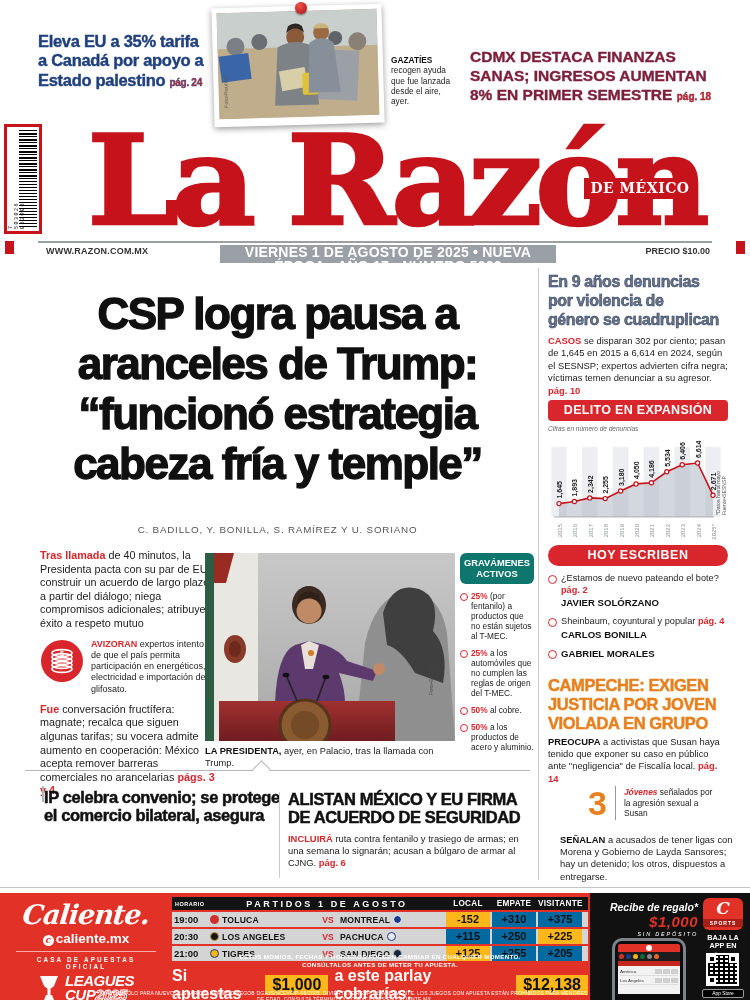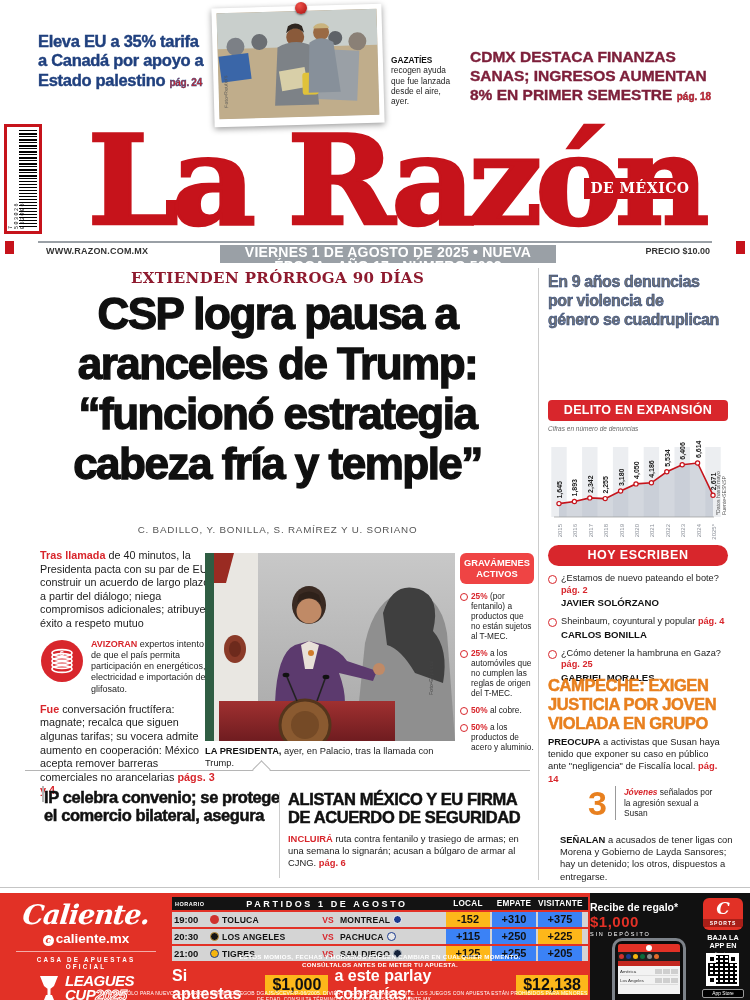--- a/index.html
+++ b/index.html
@@ -53,21 +53,21 @@
   .headline{left:20px;top:289px;width:515px;text-align:center;font-size:44px;line-height:1.14;
       font-weight:bold;color:#101010;letter-spacing:-1.5px;-webkit-text-stroke:1.3px #101010;}
   .byline{left:25px;top:524px;width:505px;text-align:center;font-size:9.8px;color:#555;letter-spacing:.8px;}
 
   .col-left{left:40px;top:549px;width:176px;font-size:10.8px;line-height:1.26;color:#1c1c1c;}
   .avz{display:flex;gap:7px;margin:8px 0;align-items:flex-start;}
   .avz .txt{font-size:9px;line-height:1.25;width:118px;}
   .photo-main{left:205px;top:553px;width:250px;height:188px;overflow:hidden;background:#b6b6b6;}
   .photo-cap{left:205px;top:746px;width:252px;font-size:9.3px;color:#222;line-height:1.25;}
   .col-grav{left:460px;top:553px;width:74px;}
-  .grav-box{background:#ef4444;color:#fff;font-weight:bold;font-size:9.3px;line-height:1.15;
+  .grav-box{background:#0f766e;color:#fff;font-weight:bold;font-size:9.3px;line-height:1.15;
       text-align:center;border-radius:6px;padding:5px 4px;margin-bottom:8px;}
   .grav-item{position:relative;padding-left:11px;font-size:8.3px;line-height:1.2;margin-bottom:7px;color:#222;}
   .ring{position:absolute;left:0;top:1px;width:6px;height:6px;border:1.6px solid #d8262c;border-radius:50%;background:#fff;}
 
   .divider-h{left:25px;top:770px;width:505px;border-top:1px solid #b5b5b5;}
   .caret{left:255px;top:763px;width:12px;height:12px;background:#fff;transform:rotate(45deg);
       border-top:1px solid #b5b5b5;border-left:1px solid #b5b5b5;}
   .rule-bottom{left:0px;top:887px;width:750px;border-top:1px solid #c5c5c5;}
   .vline{border-left:1px solid #ccc;width:0;}
 
@@ -124,31 +124,31 @@
   .h-time{width:38px;font-size:5.5px;font-weight:bold;padding-left:3px;letter-spacing:.5px;}
   .h-title{width:234px;text-align:center;font-size:9px;font-weight:bold;letter-spacing:2.6px;}
   .h-od{width:44px;margin-left:2px;text-align:center;font-size:8.2px;font-weight:bold;letter-spacing:.3px;}
   .t-row{display:flex;height:15px;margin-top:2px;background:#d4d4d4;align-items:center;}
   .c-time{width:38px;font-size:9.5px;font-weight:bold;color:#111;padding-left:2px;}
   .c-home,.c-away{width:106px;display:flex;align-items:center;gap:3px;font-size:8.6px;font-weight:bold;color:#111;letter-spacing:.2px;}
   .c-away{width:104px;padding-right:2px;}
   .c-vs{width:24px;text-align:center;font-size:8.5px;font-weight:bold;color:#d8262c;}
   .c-od{width:44px;margin-left:2px;height:15px;line-height:15px;text-align:center;font-size:11px;font-weight:bold;color:#111;}
   .od-y{background:#fdb71a;}
-  .od-g{background:#3b82f6;}
+  .od-g{background:#0369a1;}
   .tlogo{width:9px;height:9px;border-radius:50%;display:inline-block;flex:none;}
   .ad-note{position:absolute;left:172px;top:60px;width:416px;text-align:center;color:#fff;
       font-size:6.2px;font-weight:bold;line-height:1.35;letter-spacing:.3px;}
   .ad-cta{position:absolute;left:172px;top:74px;width:416px;display:flex;justify-content:center;
       align-items:center;gap:6px;color:#fff;font-size:16px;font-weight:bold;}
   .chip{background:#fdb71a;color:#111;padding:1px 7px;font-size:16px;font-weight:bold;}
   .ad-fine{position:absolute;left:100px;top:97px;width:488px;text-align:center;color:#fff;font-size:5px;letter-spacing:.2px;}
 
   .ad-right{position:absolute;left:590px;top:0;width:160px;height:107px;background:#111;}
-  .gift{position:absolute;left:0;top:8px;width:100px;text-align:left;color:#fff;}
+  .gift{position:absolute;left:8px;top:8px;width:100px;text-align:right;color:#fff;font-style:italic;}
   .gift .g1{font-size:10.5px;font-weight:bold;}
   .gift .g2{font-size:15px;font-weight:bold;color:#e23126;letter-spacing:.5px;}
   .gift .g3{font-size:5.5px;letter-spacing:1.8px;margin-top:1px;}
   .phone{position:absolute;left:22px;top:45px;width:74px;height:62px;border:3px solid #7d838a;border-bottom:none;
       border-radius:10px 10px 0 0;background:#0c0c0c;padding:3px 3px 0 3px;}
   .ph-bar{height:8px;background:#e23126;border-radius:2px 2px 0 0;display:flex;align-items:center;justify-content:center;}
   .ph-bar .cdot{width:6px;height:6px;border-radius:50%;background:#fff;display:inline-block;}
   .ph-icons{display:flex;gap:2px;padding:2px 1px;background:#1d1d1d;}
   .ph-icons i{width:5px;height:5px;border-radius:50%;display:inline-block;}
   .ph-nav{height:5px;background:#c3271f;}
@@ -228,21 +228,20 @@
   <div class="abs masthead">La Razón</div>
   <div class="abs demexico">DE MÉXICO</div>
 
   <div class="abs infoline"></div>
   <div class="abs mark-red" style="left:5px;"></div>
   <div class="abs mark-red" style="left:736px;"></div>
   <div class="abs site">WWW.RAZON.COM.MX</div>
   <div class="abs edition">VIERNES 1 DE AGOSTO DE 2025 • NUEVA ÉPOCA • AÑO 17 • NÚMERO 5022</div>
   <div class="abs price">PRECIO $10.00</div>
 
-  <div class="abs kicker">EXTIENDEN PRÓRROGA 90 DÍAS</div>
   <div class="abs headline preline">CSP logra pausa a
 aranceles de Trump:
 “funcionó estrategia
 cabeza fría y temple”</div>
   <div class="abs byline">C. BADILLO, Y. BONILLA, S. RAMÍREZ Y U. SORIANO</div>
 
   <div class="abs col-left">
     <p style="margin:0;"><span class="lead-red">Tras llamada</span><span> de 40 minutos, la Presidenta pacta con su par de EU construir un acuerdo de largo plazo a partir del diálogo; niega compromisos adicionales; atribuye éxito a respeto mutuo</span></p>
     <div class="avz">
       <svg width="44" height="44" viewBox="0 0 44 44">
@@ -332,20 +331,23 @@
     <div class="sec-body">
       <span class="lead-red">INCLUIRÁ</span><span> ruta contra fentanilo y trasiego de armas; en una semana lo signarán; acusan a búlgaro de armar al CJNG. </span><span class="pag">pág. 6</span>
     </div>
   </div>
 
   <div class="abs vline vline-right"></div>
 
   <div class="abs r-col violencia-h preline">En 9 años denuncias
 por violencia de
 género se cuadruplican</div>
+  <div class="abs r-col violencia-b">
+    <span class="lead-red">CASOS</span><span> se disparan 302 por ciento; pasan de 1,645 en 2015 a 6,614 en 2024, según el SESNSP; expertos advierten cifra negra; víctimas temen denunciar a su agresor. </span><span class="pag">pág. 10</span>
+  </div>
 
   <div class="abs r-col banner banner-delito">DELITO EN EXPANSIÓN</div>
   <div class="abs r-col chart-sub">Cifras en número de denuncias</div>
   <svg class="abs r-col chart-svg" width="180" height="108" viewBox="0 0 180 108">
       <rect x="3.3" y="14" width="15.4" height="70" fill="#eceef1"></rect>
       <rect x="34.1" y="14" width="15.4" height="70" fill="#eceef1"></rect>
       <rect x="64.9" y="14" width="15.4" height="70" fill="#eceef1"></rect>
       <rect x="95.7" y="14" width="15.4" height="70" fill="#eceef1"></rect>
       <rect x="126.5" y="14" width="15.4" height="70" fill="#eceef1"></rect>
       <rect x="157.3" y="14" width="15.4" height="70" fill="#eceef1"></rect>
@@ -396,21 +398,20 @@
       <div class="hoy-title"><span>¿Estamos de nuevo pateando el bote? </span><span class="pag">pág. 2</span></div>
       <div class="hoy-author">JAVIER SOLÓRZANO</div>
     </div>
     <div class="hoy-item">
       <span class="ring"></span>
       <div class="hoy-title"><span>Sheinbaum, coyuntural y popular </span><span class="pag">pág. 4</span></div>
       <div class="hoy-author">CARLOS BONILLA</div>
     </div>
     <div class="hoy-item">
       <span class="ring"></span>
-      <div class="hoy-title"><span>¿Cómo detener la hambruna en Gaza? </span><span class="pag">pág. 25</span></div>
       <div class="hoy-author">GABRIEL MORALES</div>
     </div>
   </div>
 
   <div class="abs r-col campeche-h preline">CAMPECHE: EXIGEN
 JUSTICIA POR JOVEN
 VIOLADA EN GRUPO</div>
   <div class="abs r-col campeche-b">
     <span class="lead-blk">PREOCUPA</span><span> a activistas que Susan haya tenido que exponer su caso en público ante "negligencia" de Fiscalía local. </span><span class="pag">pág. 14</span>
   </div>

